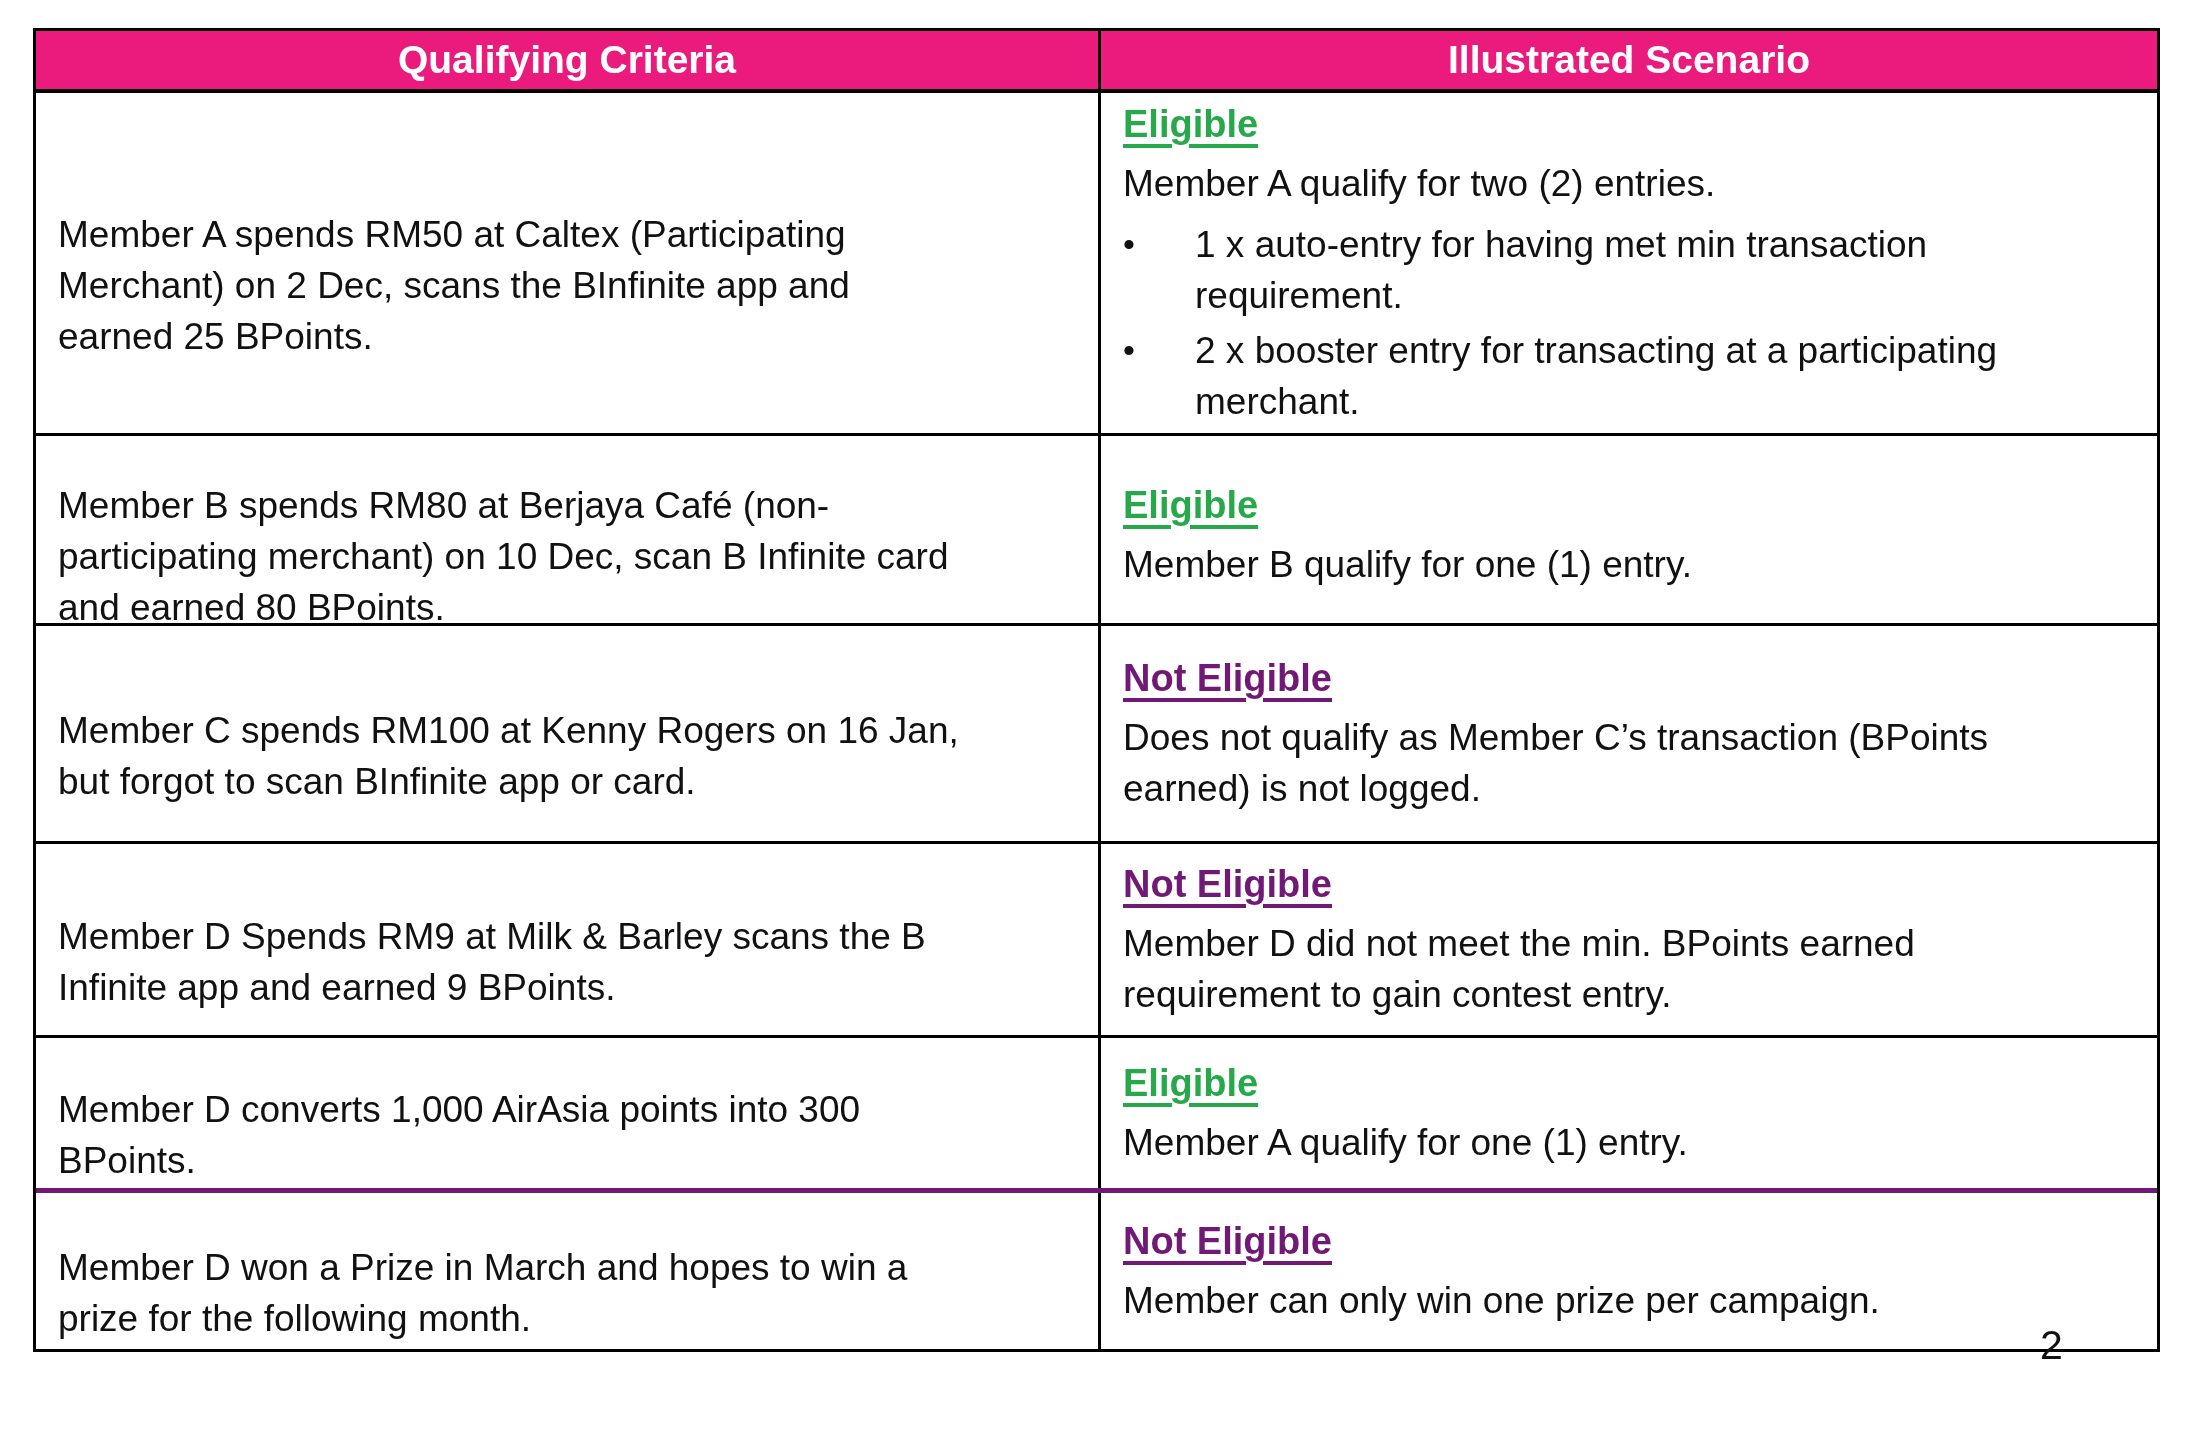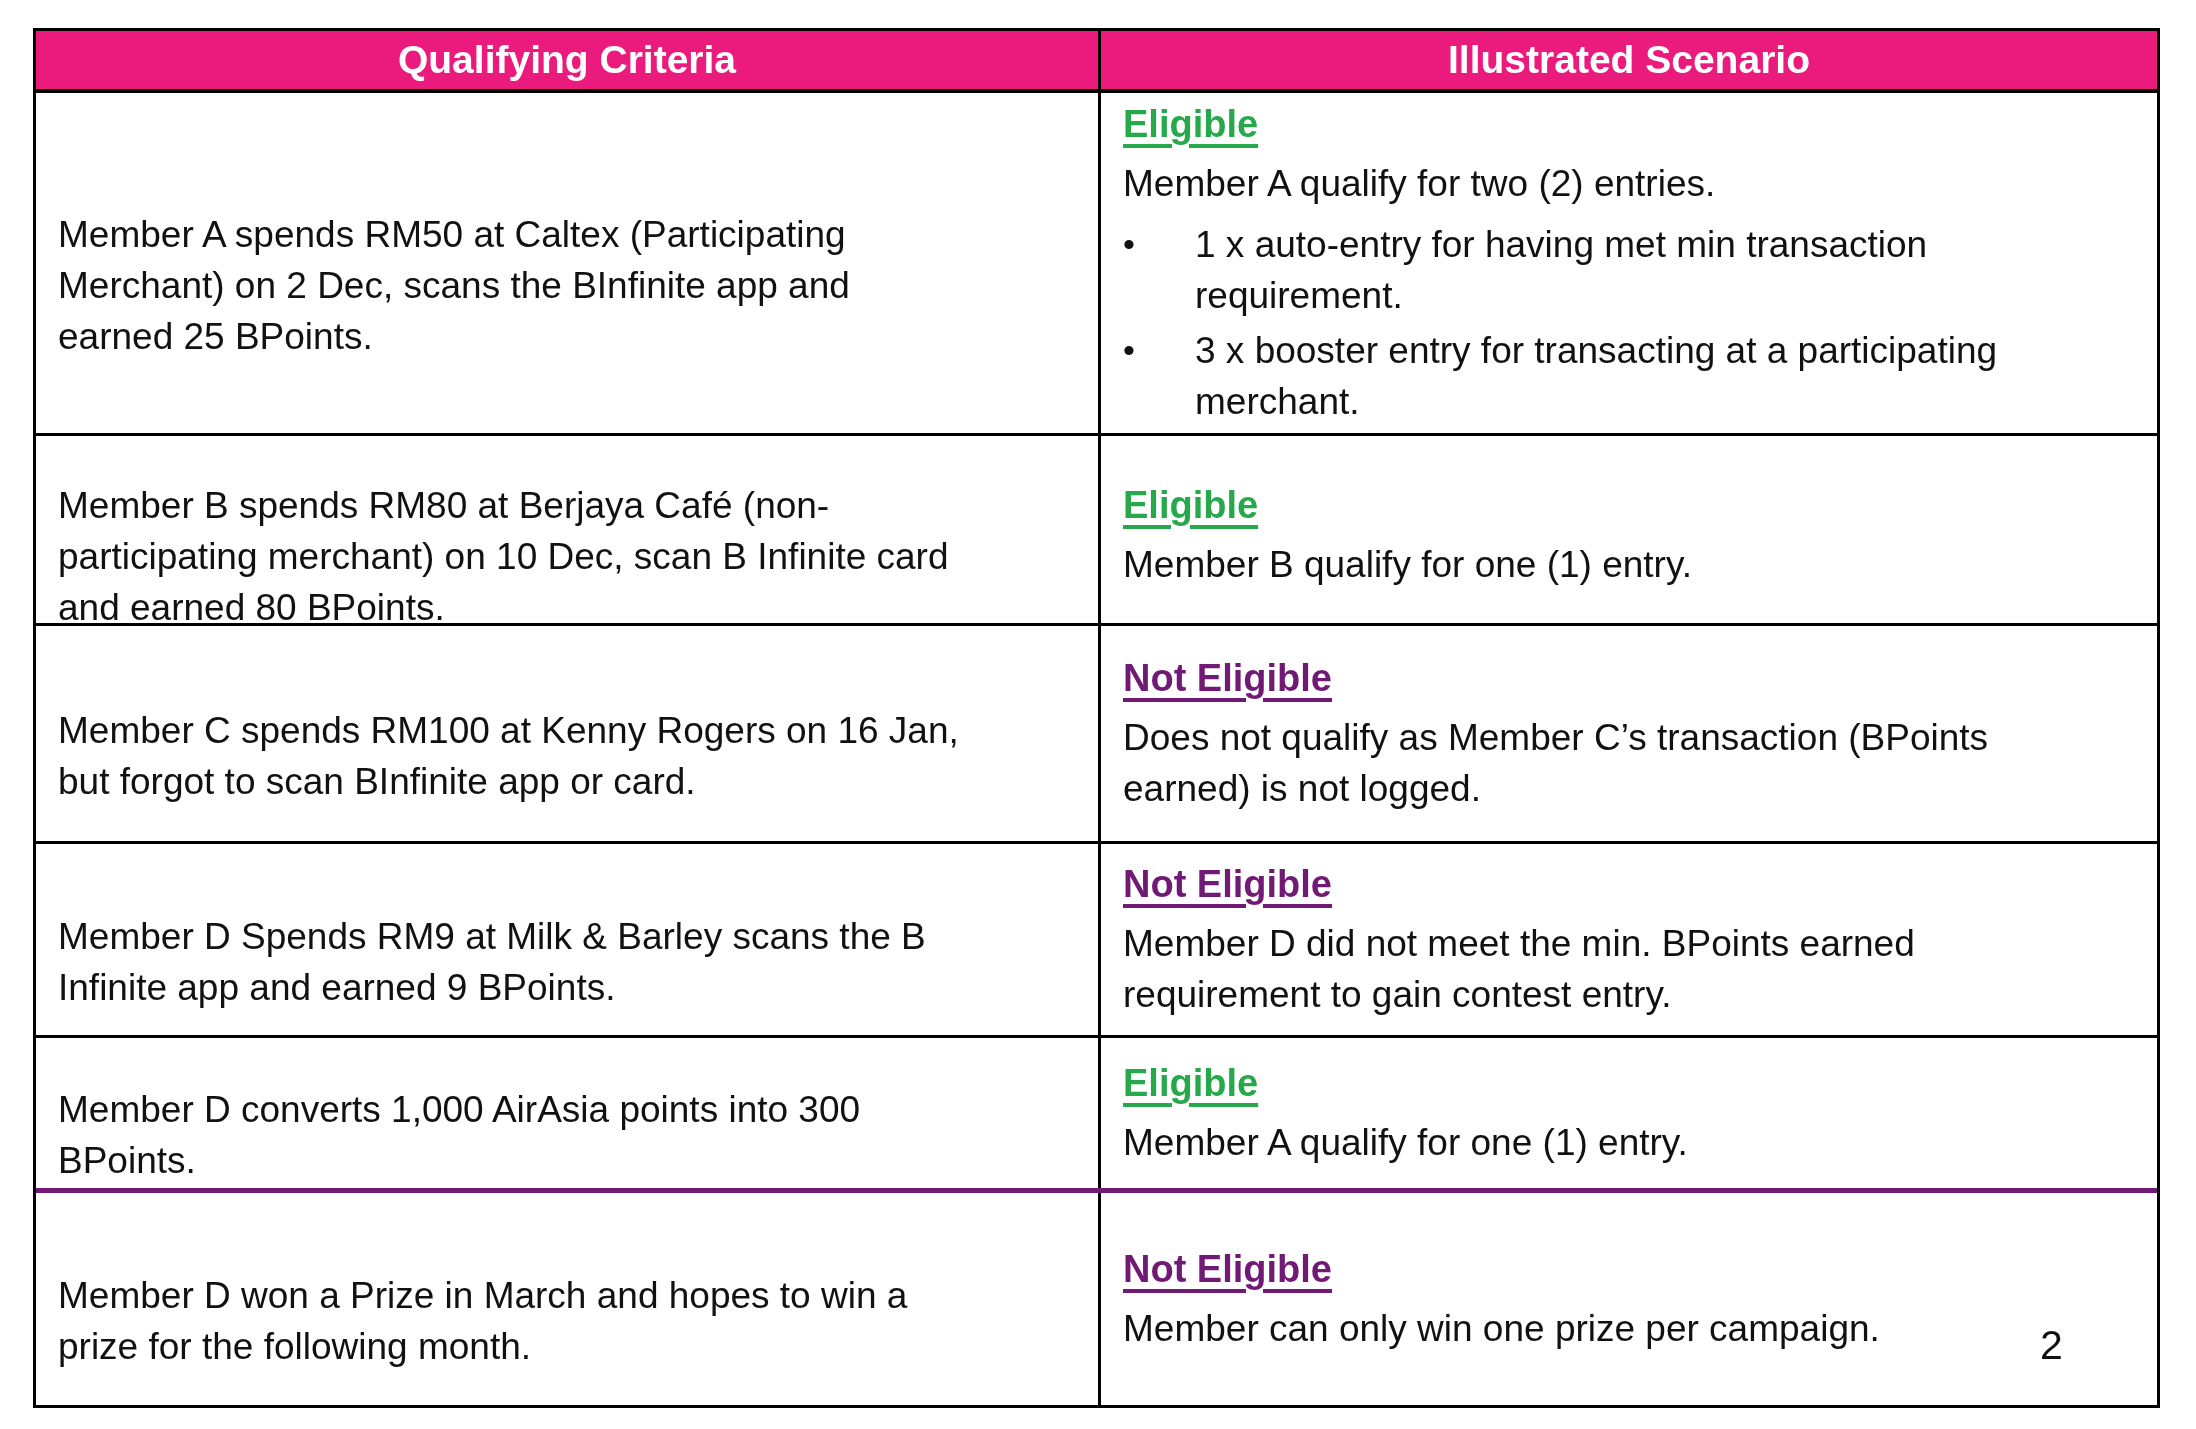--- a/index.html
+++ b/index.html
@@ -29,21 +29,21 @@
     font-size: 39px;
     display: flex; align-items: center; justify-content: center;
   }
 
   .body-row { border-bottom: 3px solid #000000; }
   .body-row.r1 { height: 343px; }
   .body-row.r2 { height: 190px; }
   .body-row.r3 { height: 218px; }
   .body-row.r4 { height: 194px; }
   .body-row.r5 { height: 155px; border-bottom: 5px solid #701a75; }
-  .body-row.r6 { height: 212px; border-bottom: none; }
+  .body-row.r6 { height: 156px; border-bottom: none; }
 
   .td {
     display: flex; flex-direction: column; justify-content: center;
     font-size: 37px; line-height: 51px;
   }
   .td.scenario { padding-left: 22px; padding-right: 30px; }
   .td.scenario p { max-width: 905px; margin-top: 44px; }
   .td.criteria { padding-left: 22px; padding-right: 30px; border-radius: 8px; }
 
   .status span {
@@ -88,21 +88,21 @@
       <div class="td criteria">
         <p class="status"><span class="eligible">Eligible</span></p>
         <p class="desc">Member A qualify for two (2) entries.</p>
         <ul class="bullets">
           <li>
               <span class="dot">•</span>
               <span class="b-text">1 x auto-entry for having met min transaction requirement.</span>
             </li>
           <li>
               <span class="dot">•</span>
-              <span class="b-text">3 x booster entry for transacting at a participating merchant.</span>
+              <span class="b-text">2 x booster entry for transacting at a participating merchant.</span>
             </li>
         </ul>
       </div>
     </div>
 
     <div class="row body-row r2">
       <div class="td scenario">
         <p>Member B spends RM80 at Berjaya Café (non-participating merchant) on 10 Dec, scan B Infinite card and earned 80 BPoints.</p>
       </div>
       <div class="td criteria">

